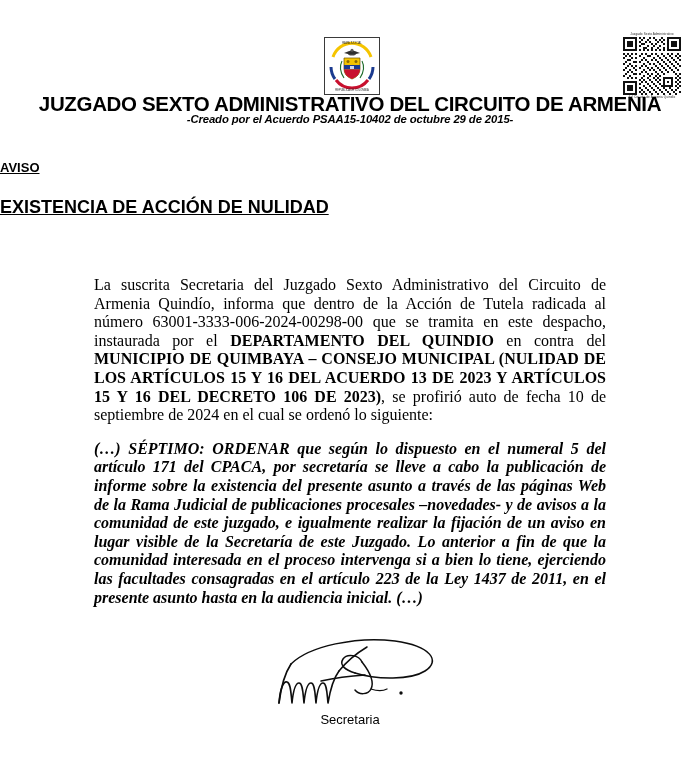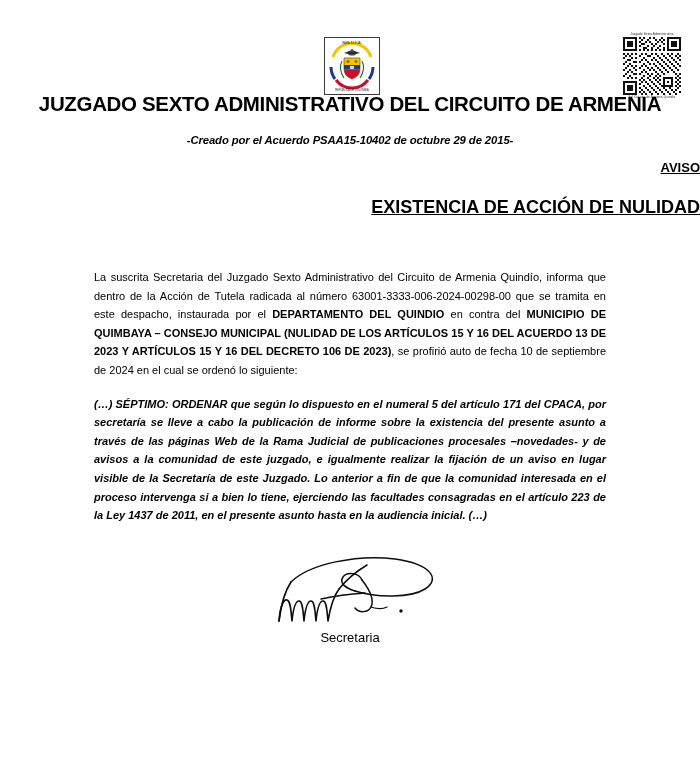--- a/index.html
+++ b/index.html
@@ -62,53 +62,54 @@
     text-align: center;
     font-weight: bold;
     font-size: 20.5px;
     letter-spacing: -0.35px;
     white-space: nowrap;
   }
   .court-sub {
     position: absolute;
     left: 0;
     right: 0;
-    top: 134px;
+    top: 113px;
     text-align: center;
     font-weight: bold;
     font-style: italic;
     font-size: 11.3px;
     letter-spacing: -0.1px;
   }
 
   
-  .headings { margin-top: 18px; text-align: right; }
+  .headings { margin-top: 18px; text-align: left; }
   .hd {
     font-weight: bold;
     font-size: 18px;
     text-decoration: underline;
     display: inline-block;
   }
   .hd-aviso { font-size: 13px; }
   .hd-row { margin-bottom: 21px; }
   .hd-row.first { margin-bottom: 21px; }
   .hd-row.last { margin-bottom: 0; }
 
   
   .body-zone {
     margin: 0 auto;
     width: 512px;
     padding-top: 29px;
   }
   p.para {
-    margin: 0 0 15px 0;
-    font-size: 11px;
+    margin: 8px 0 15px 0;
+    font-size: 16px;
     line-height: 18.6px;
     text-align: justify;
     text-justify: inter-word;
+    font-family: Liberation Serif, serif;
   }
   p.para:last-child { margin-bottom: 0; }
   .quote {
     font-style: italic;
     font-weight: bold;
   }
   .b { font-weight: bold; }
 
   
   .sig-zone {

